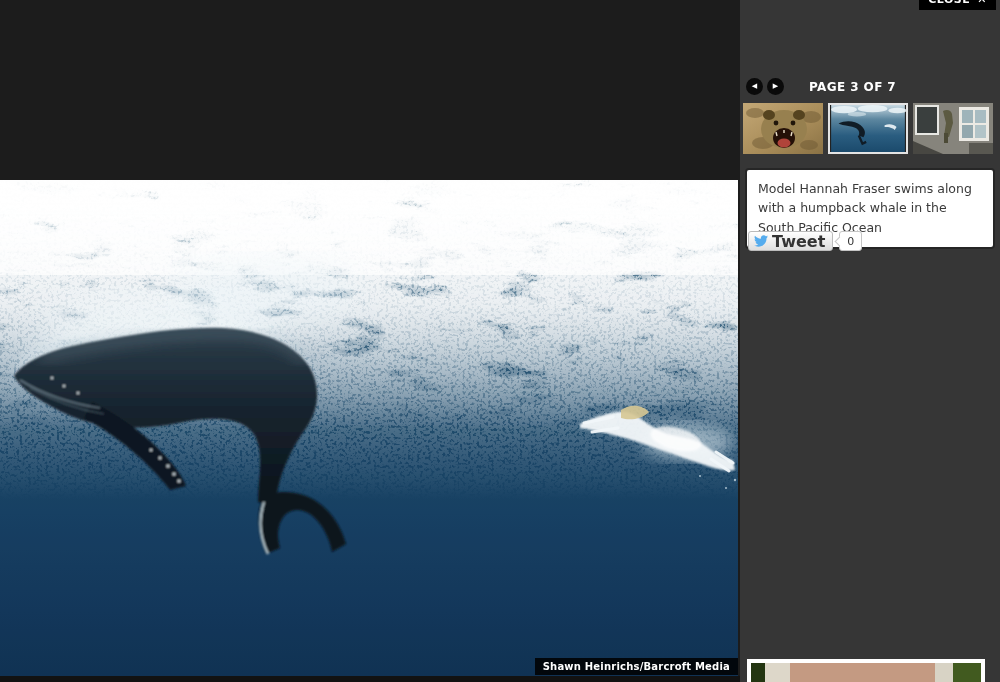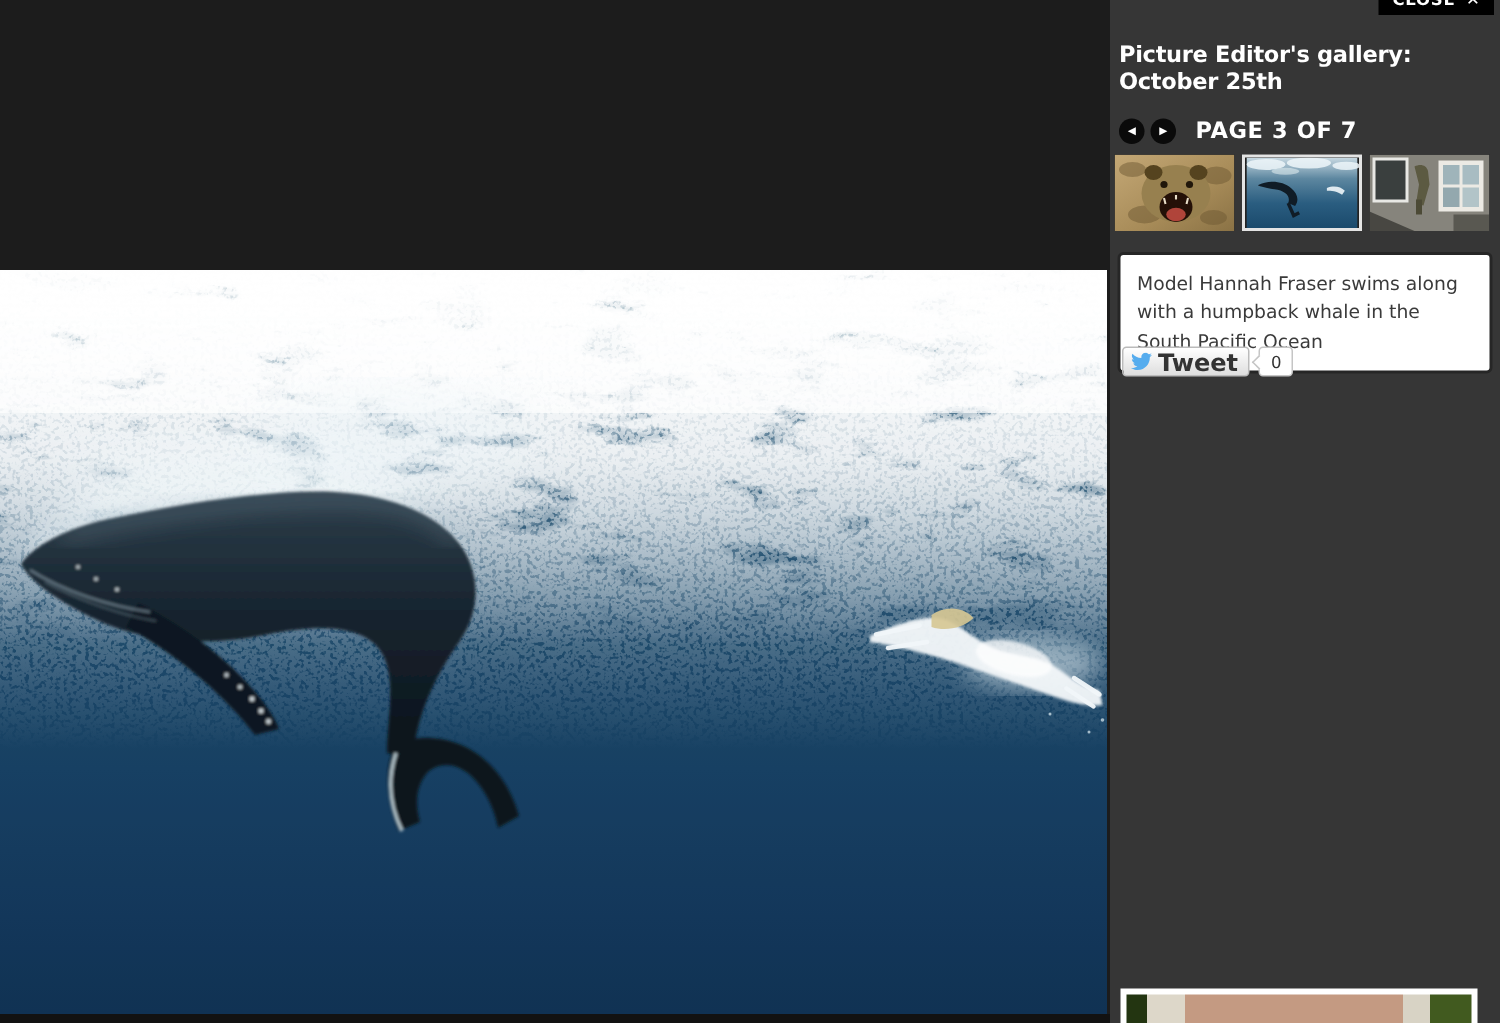--- a/index.html
+++ b/index.html
@@ -18,21 +18,21 @@
   .close-btn{position:absolute;top:-11px;right:4px;background:#000;color:#fff;
              font-size:11px;font-weight:bold;padding:4px 9px;letter-spacing:.5px;
              display:flex;align-items:center;gap:7px;cursor:pointer;}
   .close-btn .x{font-size:11px;}
   .g-title{position:absolute;top:27px;left:6px;width:236px;color:#fff;
            font-size:15px;font-weight:bold;line-height:1.22;letter-spacing:-.2px;}
   .pager{position:absolute;top:78px;left:6px;display:flex;align-items:center;gap:4px;}
   .nav-circle{width:17px;height:17px;border-radius:50%;background:#0a0a0a;color:#fff;
               display:flex;align-items:center;justify-content:center;font-size:7px;
               cursor:pointer;line-height:1;}
-  .page-label{color:#fff;font-size:15px;font-weight:bold;letter-spacing:.4px;margin-left:9px;}
+  .page-label{color:#fff;font-size:12px;font-weight:bold;letter-spacing:.4px;margin-left:21px;}
   .thumbs{position:absolute;top:103px;left:3px;display:flex;gap:5px;}
   .thumb{width:80px;height:51px;overflow:hidden;cursor:pointer;box-sizing:border-box;
          background:#222;}
   .thumb svg{display:block;width:100%;height:100%;}
   .thumb.selected{border:2px solid #e4e4e4;}
   .caption-box{position:absolute;top:168px;left:5px;width:250px;box-sizing:border-box;
                background:#fff;border:2px solid #262626;border-radius:4px;
                color:#3a3a3a;font-size:12.5px;line-height:1.55;padding:9px 11px 10px;}
   .tweet-row{position:absolute;top:231px;left:8px;display:flex;align-items:center;}
   .tweet-btn{display:inline-flex;align-items:center;gap:4px;height:20px;box-sizing:border-box;
@@ -173,32 +173,32 @@
           <path fill="#d6c692" opacity=".9" d="M621,230 C631,223 643,225 649,232
             C642,239 630,241 621,238 Z"></path>
           <ellipse cx="676" cy="259" rx="26" ry="11" fill="#ffffff" opacity=".75" filter="url(#soft0)" transform="rotate(14 676 259)"></ellipse>
           <g fill="#dfeef4" opacity=".7">
             <circle cx="735" cy="300" r="1.2"></circle>
               <circle cx="726" cy="308" r="1"></circle>
             <circle cx="700" cy="296" r="1"></circle>
           </g>
         </g>
       </svg>
+      <div class="credit">Shawn Heinrichs/Barcroft Media</div>
     </div>
     <div class="stage-bottom"></div>
   </div>
 
   <div class="sidebar">
 
     <div class="close-btn">
       <span>CLOSE</span>
       <span class="x">✕</span>
     </div>
 
-    <div class="g-title">Picture Editor's gallery: October 25th</div>
 
     <div class="pager">
       <div class="nav-circle">
         <span>◀</span>
       </div>
       <div class="nav-circle">
         <span>▶</span>
       </div>
       <span class="page-label">PAGE 3 OF 7</span>
     </div>

